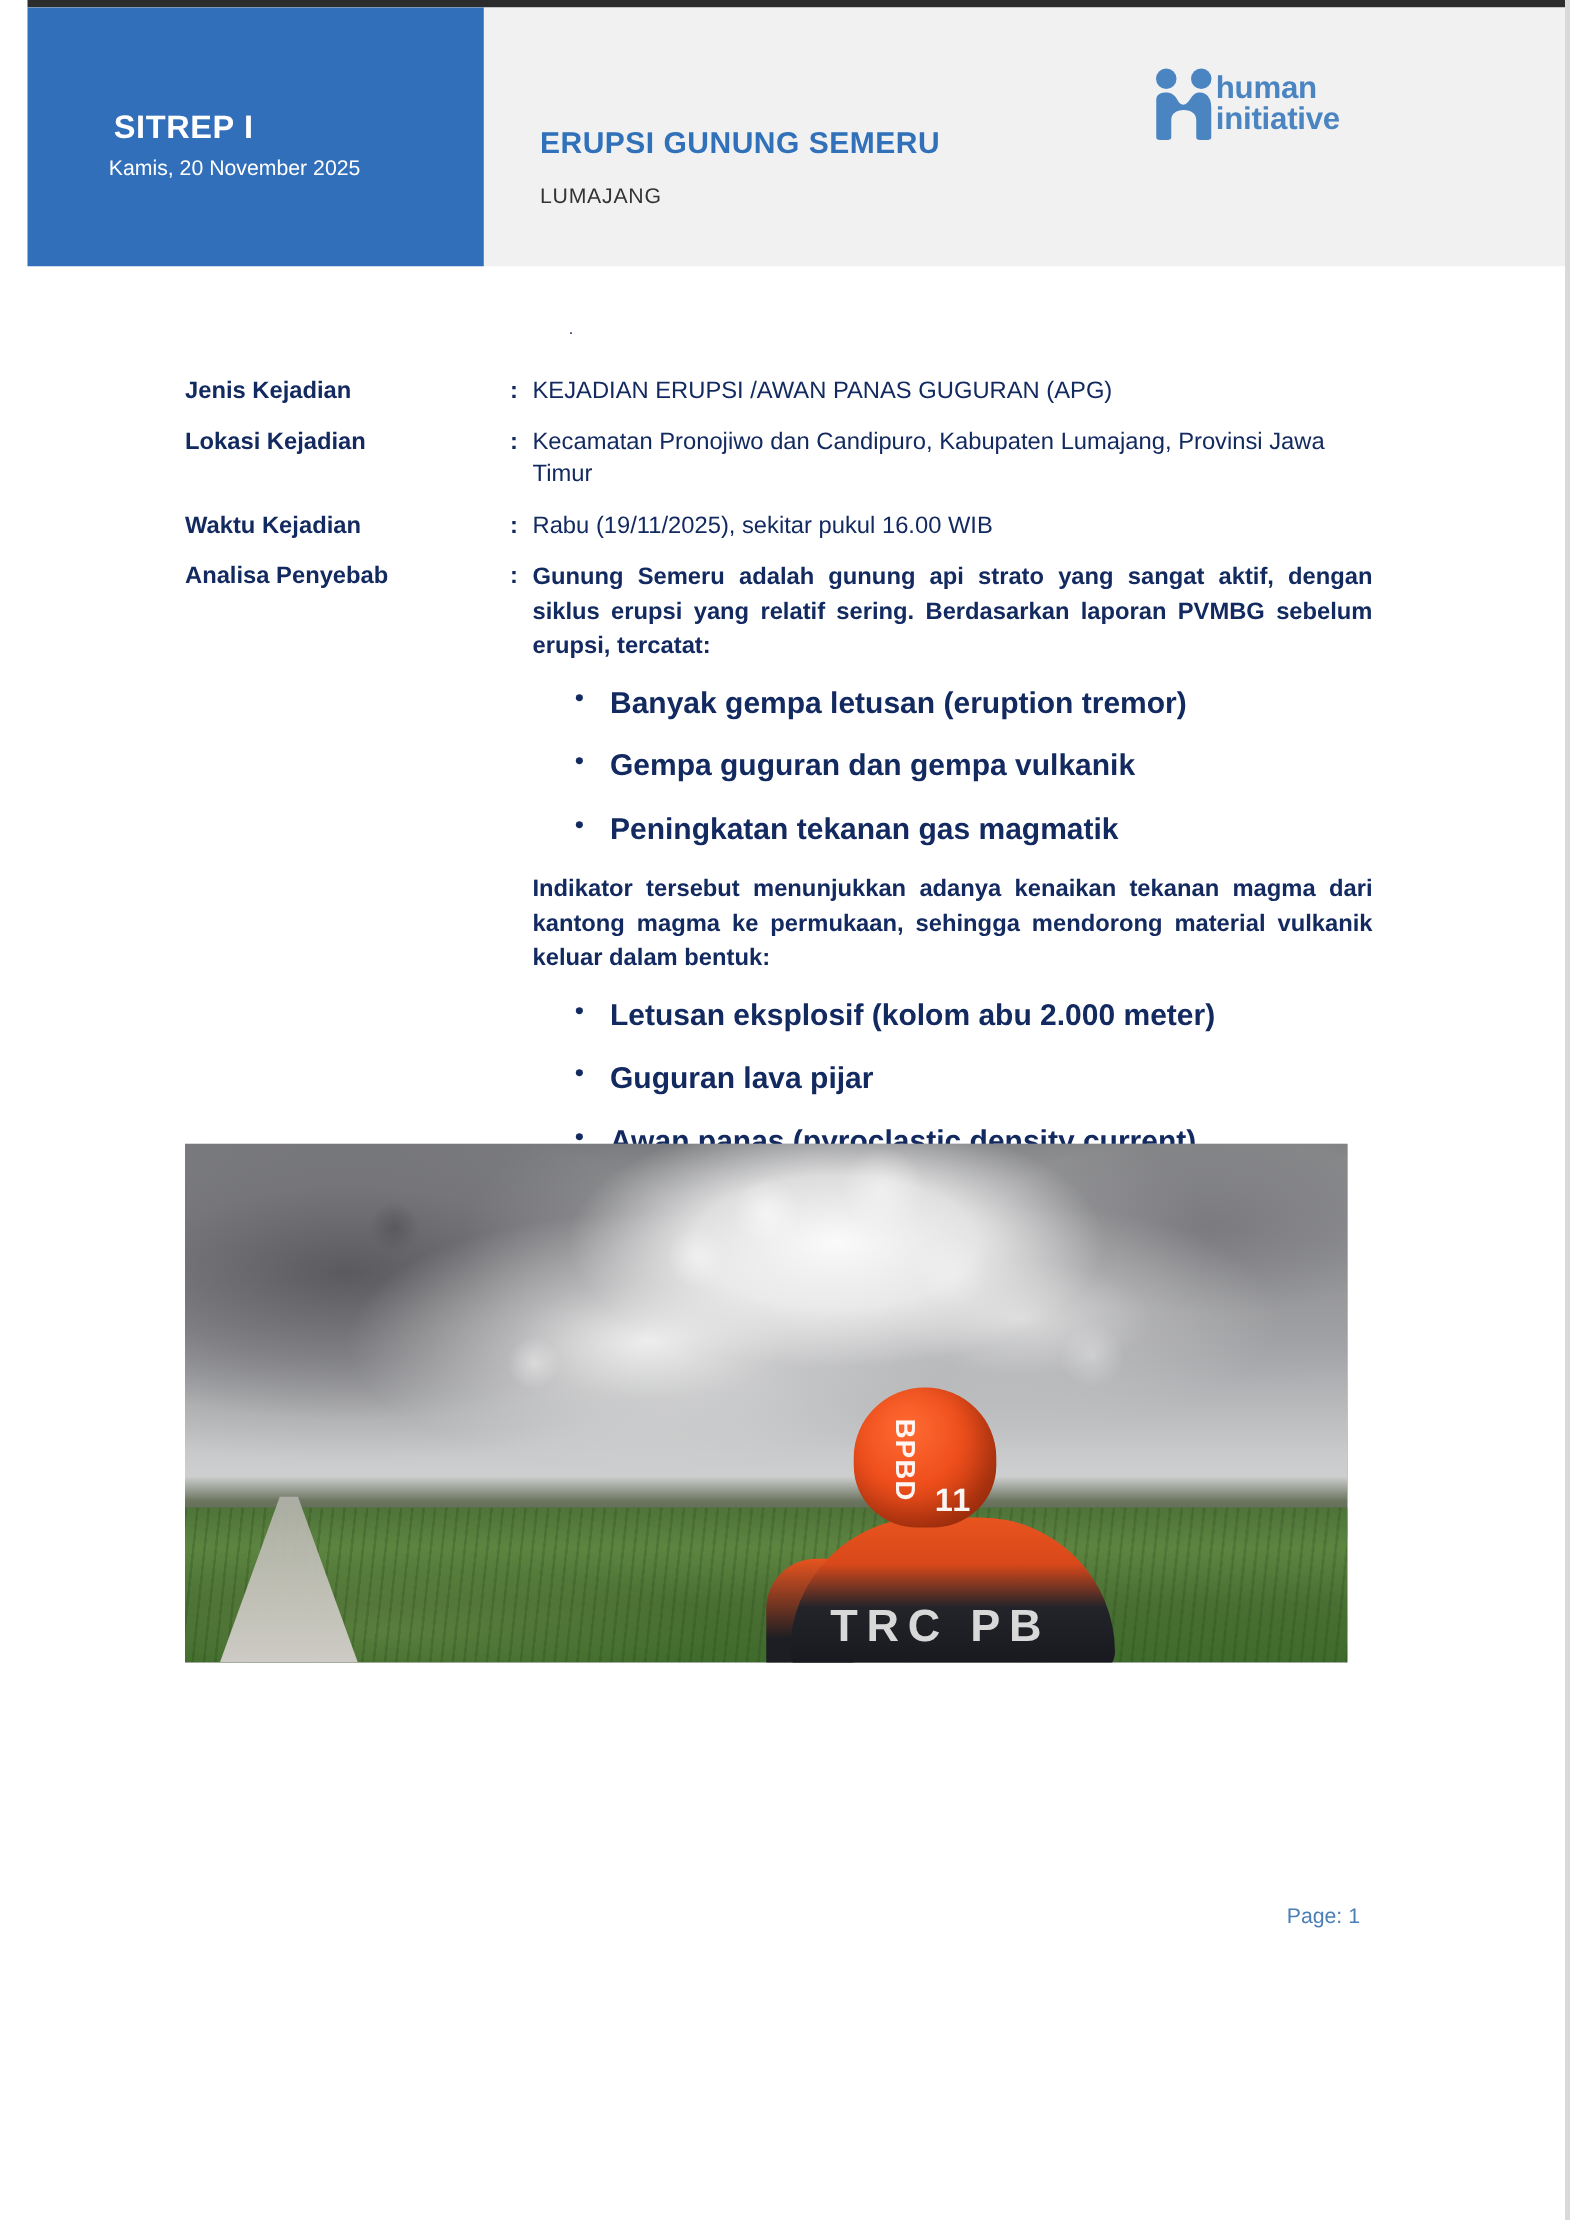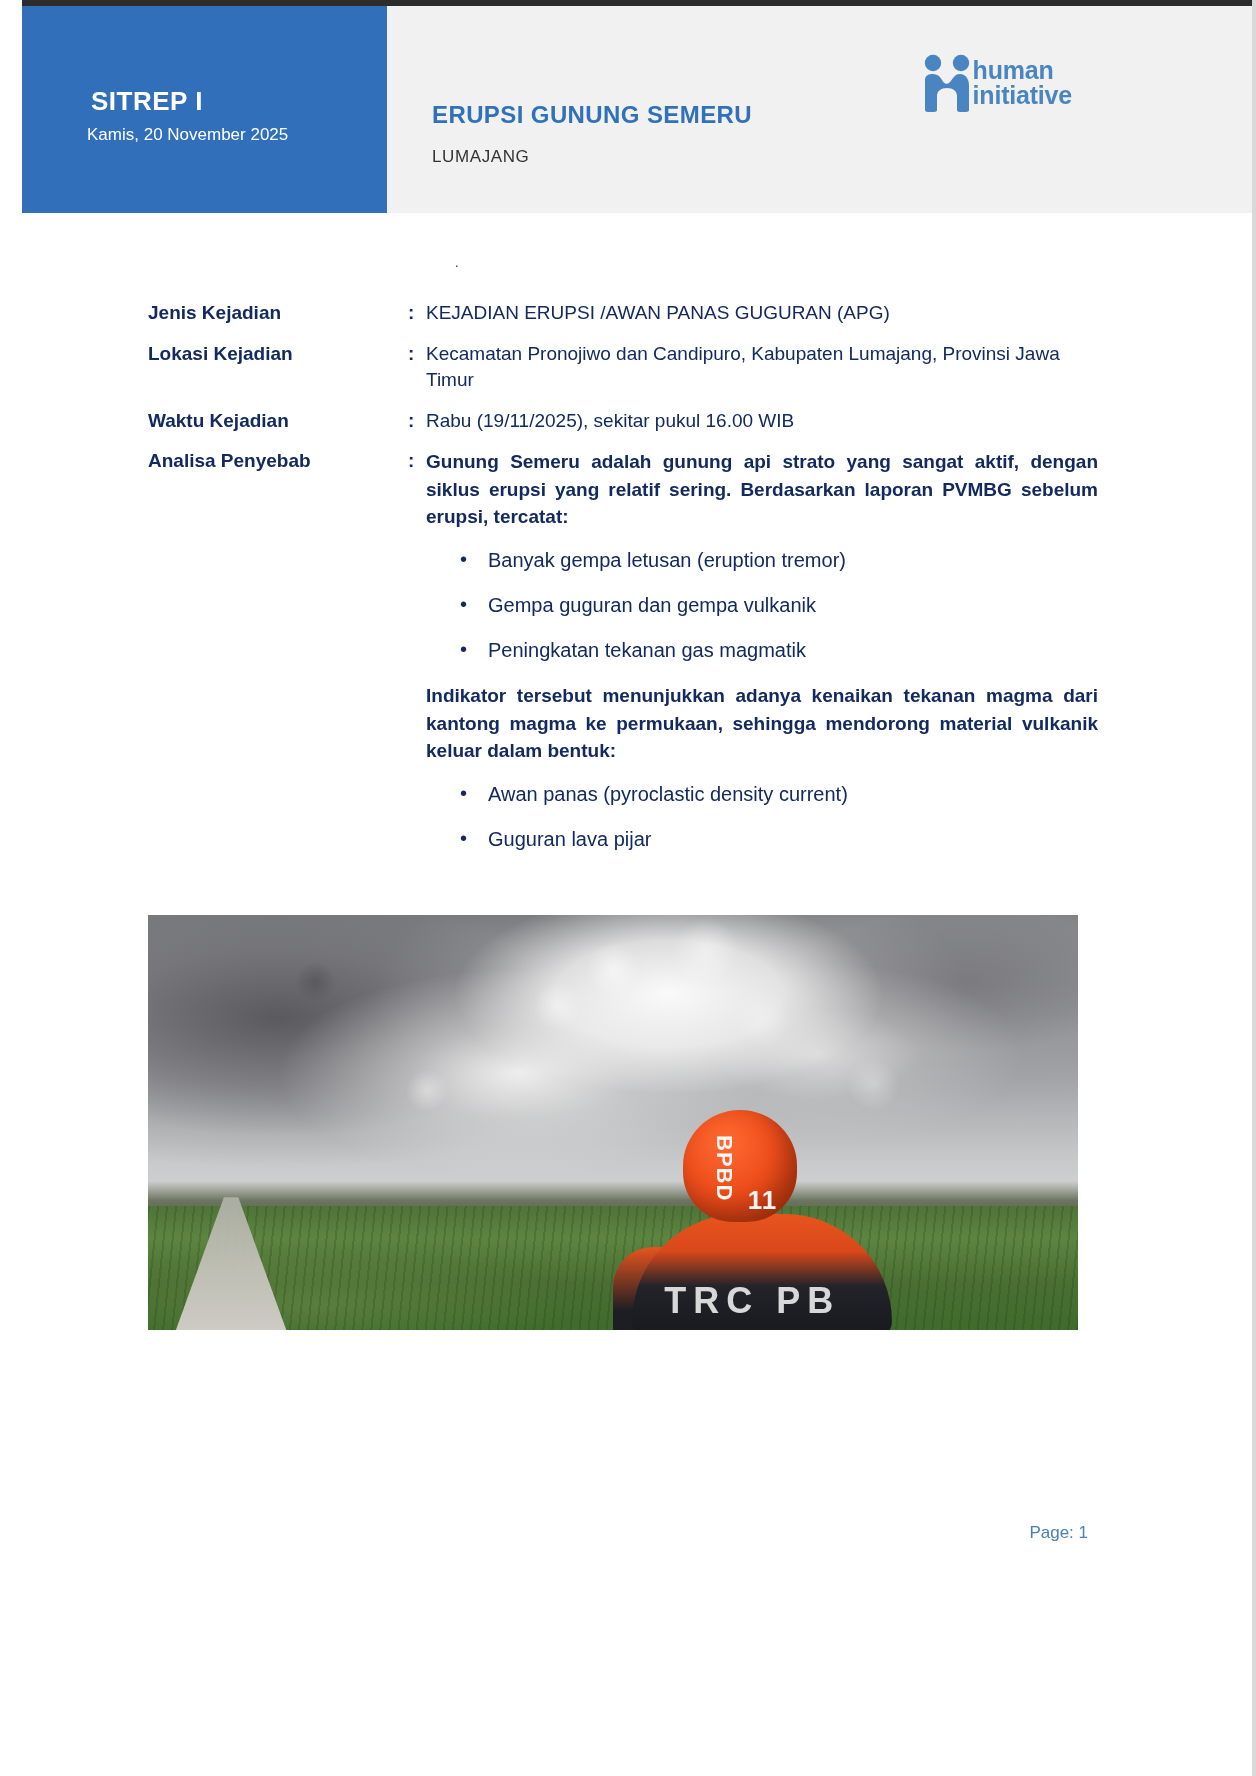--- a/index.html
+++ b/index.html
@@ -175,22 +175,22 @@
     margin: 0 0 14px 0;
   }
 
   ul.bullets {
     list-style: none;
     margin: 16px 0 18px 0;
     padding: 0 0 0 30px;
   }
   ul.bullets li {
     position: relative;
-    font-size: 20px;
-    font-weight: normal;
+    font-size: 24px;
+    font-weight: bold;
     line-height: 1.35;
     padding-left: 32px;
     margin-bottom: 18px;
   }
   ul.bullets li:last-child { margin-bottom: 0; }
   ul.bullets li::before {
     content: "\2022";
     position: absolute;
     left: 4px;
     top: -1px;
@@ -415,22 +415,23 @@
 
         <ul class="bullets">
           <li>Banyak gempa letusan (eruption tremor)</li>
           <li>Gempa guguran dan gempa vulkanik</li>
           <li>Peningkatan tekanan gas magmatik</li>
         </ul>
 
         <p class="para">Indikator tersebut menunjukkan adanya kenaikan tekanan magma dari kantong magma ke permukaan, sehingga mendorong material vulkanik keluar dalam bentuk:</p>
 
         <ul class="bullets">
+          <li>Letusan eksplosif (kolom abu 2.000 meter)</li>
+          <li>Guguran lava pijar</li>
           <li>Awan panas (pyroclastic density current)</li>
-          <li>Guguran lava pijar</li>
         </ul>
 
       </div>
     </div>
   </div>
 
   <div class="photo-wrap">
     <div class="photo">
       <div class="sky"></div>
       <div class="ridge"></div>

